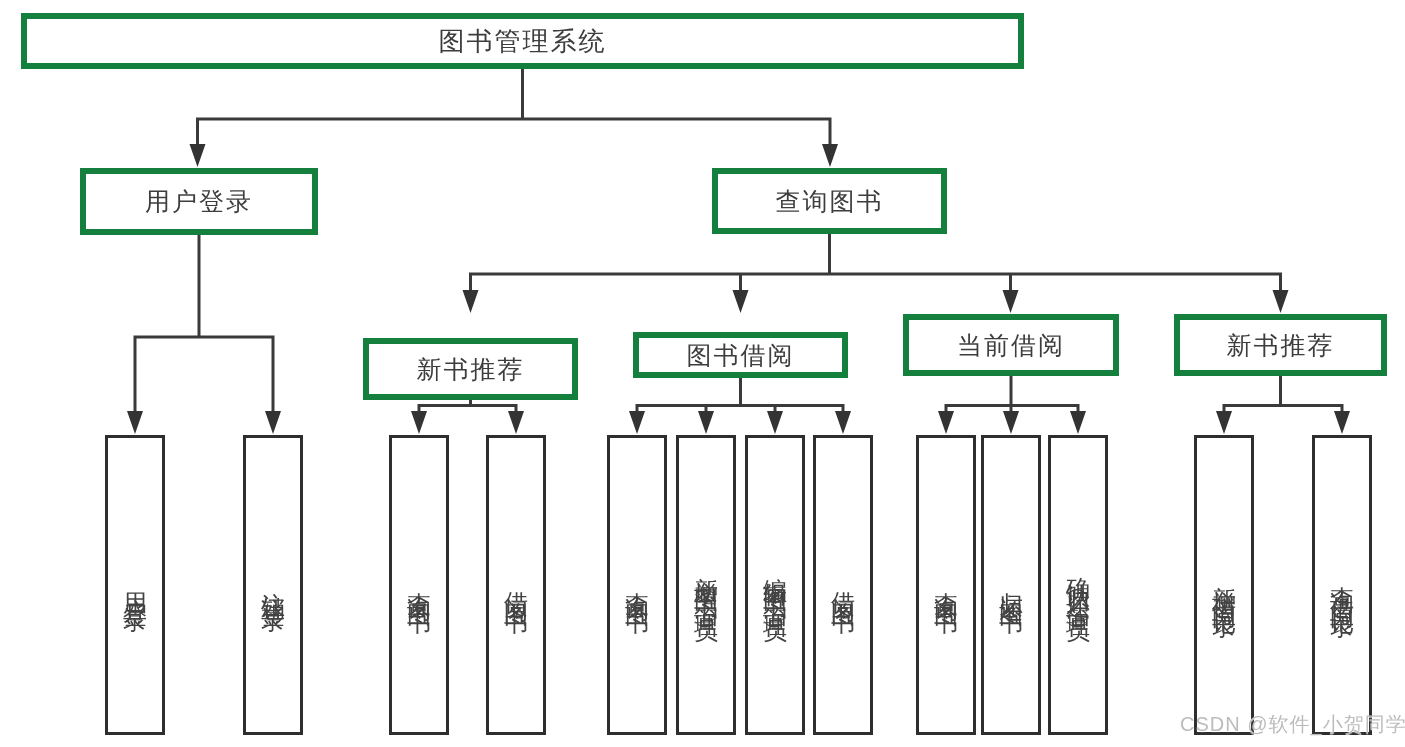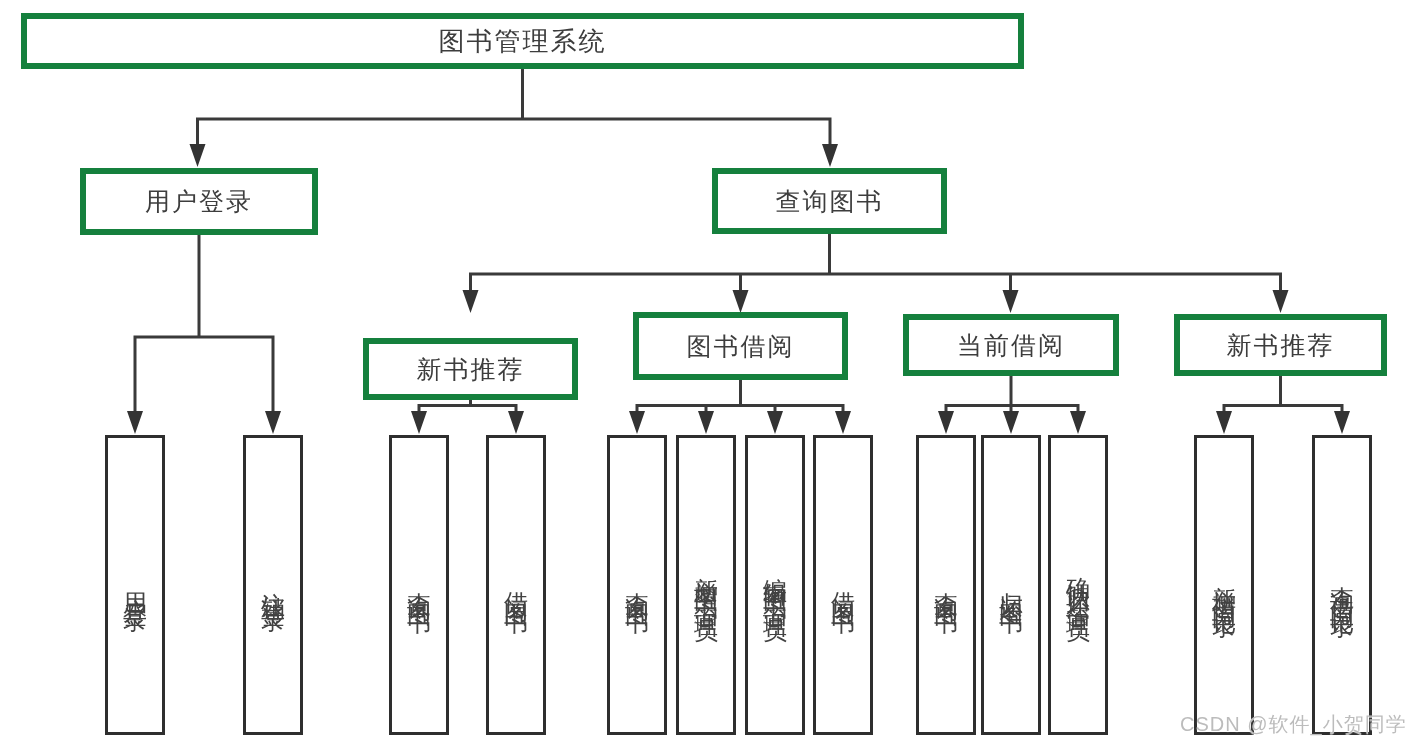--- a/index.html
+++ b/index.html
@@ -62,21 +62,21 @@
       M1216 411 L1232 411 L1224 434 Z
       M1334 411 L1350 411 L1342 434 Z"></path>
   </svg>
 
   <div class="hbox root" style="left:21px;top:13px;width:1003px;height:56px;">图书管理系统</div>
 
   <div class="hbox" style="left:80px;top:168px;width:238px;height:67px;">用户登录</div>
   <div class="hbox" style="left:712px;top:168px;width:235px;height:66px;">查询图书</div>
 
   <div class="hbox" style="left:363px;top:314px;width:215px;height:62px;margin-top:24px;">新书推荐</div>
-  <div class="hbox" style="left:633px;top:312px;width:215px;height:68px;">图书借阅</div>
+  <div class="hbox" style="left:633px;top:332px;width:215px;height:46px;">图书借阅</div>
   <div class="hbox" style="left:903px;top:314px;width:216px;height:62px;">当前借阅</div>
   <div class="hbox" style="left:1174px;top:314px;width:213px;height:62px;">新书推荐</div>
 
   <div class="leaf" style="left:105px;top:435px;width:60px;height:300px;">用户登录</div>
   <div class="leaf" style="left:243px;top:435px;width:60px;height:300px;">注销登录</div>
 
   <div class="leaf" style="left:389px;top:435px;width:60px;height:300px;">查询图书</div>
   <div class="leaf" style="left:486px;top:435px;width:60px;height:300px;">借阅图书</div>
 
   <div class="leaf" style="left:607px;top:435px;width:60px;height:300px;">查询图书</div>

